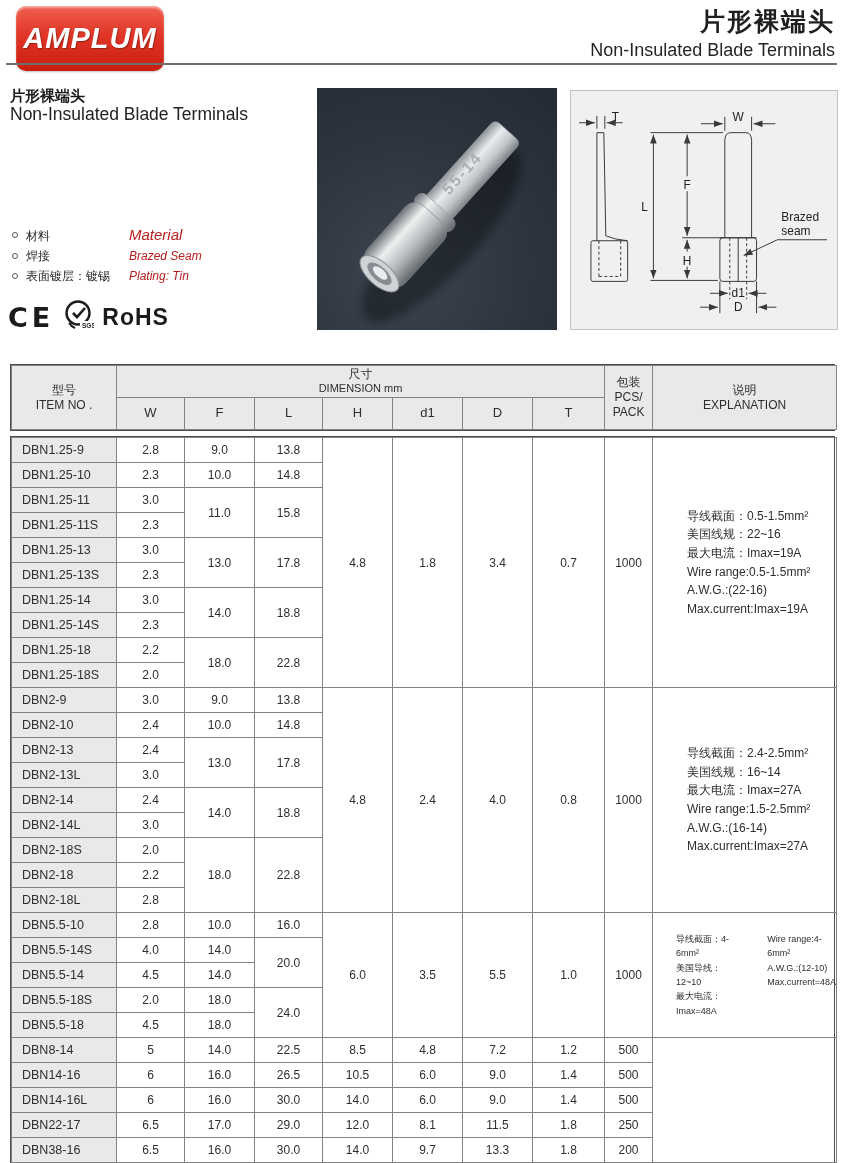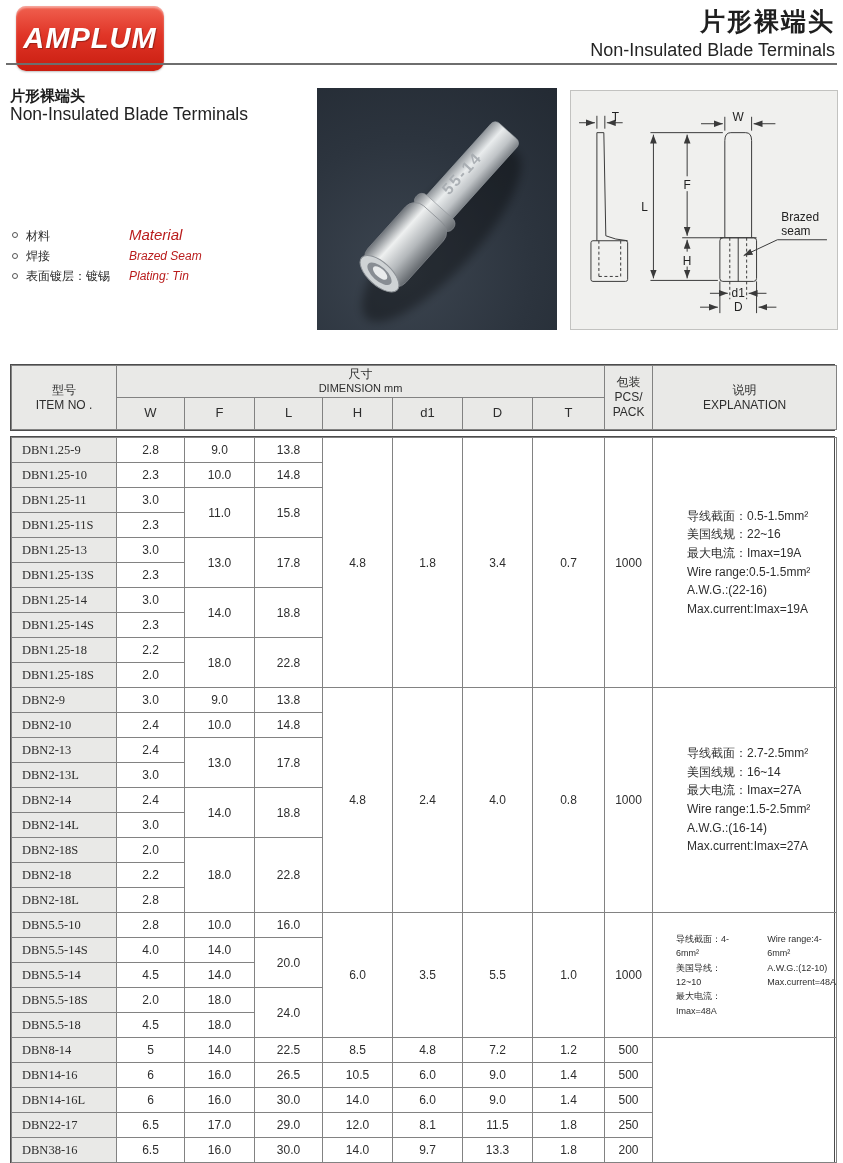--- a/index.html
+++ b/index.html
@@ -50,21 +50,21 @@
   td { border:1px solid #828282; text-align:center; vertical-align:middle;
        font-size:12px; color:#2e2e2e; overflow:hidden; }
   col.c-item {width:105px;} col.c-w{width:68px;} col.c-f{width:70px;} col.c-l{width:68px;}
   col.c-h{width:70px;} col.c-d1{width:70px;} col.c-d{width:70px;} col.c-t{width:72px;}
   col.c-p{width:48px;} col.c-e{width:184px;}
   .hd td { background:#e9e9e7; line-height:1.25; }
   .hd tr:nth-child(1) td{height:32px;} .hd tr:nth-child(2) td{height:32px;}
   .hd .sub { font-size:13px; }
   .hd .small { font-size:11px;text-align:center; }
   #spec-body tr { height:25px; }
-  #spec-body td.item { background:#e9e9e7; text-align:left; padding-left:10px; font-size:12.5px;font-family:Liberation Serif, serif; }
+  #spec-body td.item { background:#e9e9e7; text-align:left; padding-left:10px; font-size:12.5px; }
   #spec-body td.exp { text-align:left; vertical-align:middle;padding-left:16px; }
   .exp-lines { padding-left:18px; font-size:12px; line-height:1.55; }
   .exp-cols { display:flex; gap:22px; padding-left:7px; }
   .exp-cols > div { font-size:9px; line-height:1.6; }
 </style>
 </head>
 <body>
 
 <div class="page">
 
@@ -90,20 +90,33 @@
         <span class="mat-cn">焊接</span>
         <span class="mat-en">Brazed Seam</span>
       </div>
       <div class="mat-row">
         <span class="bullet"></span>
         <span class="mat-cn">表面镀层：镀锡</span>
         <span class="mat-en">Plating: Tin</span>
       </div>
     </div>
 
+  <div class="certs">
+    <span class="ce-mark">CE</span>
+    <span class="sgs-mark">
+      <svg width="30" height="32" viewBox="0 0 30 32">
+        <circle cx="14" cy="14" r="11.5" fill="none" stroke="#1b1b1b" stroke-width="2.4"></circle>
+        <path d="M9 14 l4 4 l8 -9" fill="none" stroke="#1b1b1b" stroke-width="2.6"></path>
+        <rect x="16" y="22" width="13" height="8" fill="#fff"></rect>
+        <text id="sgs-text" x="18" y="29" font-size="6.5" font-weight="bold" fill="#1b1b1b" font-family="Liberation Sans,sans-serif">SGS</text>
+        <path d="M5 24 a13 13 0 0 0 6 5" fill="none" stroke="#1b1b1b" stroke-width="2"></path>
+      </svg>
+    </span>
+    <span class="rohs-mark">RoHS</span>
+  </div>
 
   <div class="photo">
     <svg viewBox="0 0 240 242">
       <defs>
         <linearGradient id="blad" x1="0" y1="0" x2="1" y2="0">
           <stop offset="0" stop-color="#8f9499"></stop>
             <stop offset=".35" stop-color="#e9eced"></stop>
           <stop offset=".7" stop-color="#c0c4c7"></stop>
             <stop offset="1" stop-color="#7d8287"></stop>
         </linearGradient>
@@ -324,21 +337,21 @@
               <td>3.0</td>
               <td>9.0</td>
               <td>13.8</td>
               <td rowspan="9">4.8</td>
               <td rowspan="9">2.4</td>
               <td rowspan="9">4.0</td>
               <td rowspan="9">0.8</td>
               <td rowspan="9">1000</td>
               <td rowspan="9" class="exp">
                 <div class="exp-lines">
-                  <div>导线截面：2.7-2.5mm²</div>
+                  <div>导线截面：2.4-2.5mm²</div>
                   <div>美国线规：16~14</div>
                   <div>最大电流：Imax=27A</div>
                   <div>Wire range:1.5-2.5mm²</div>
                   <div>A.W.G.:(16-14)</div>
                   <div>Max.current:Imax=27A</div>
                 </div>
               </td>
             </tr>
             <tr>
               <td class="item">DBN2-10</td>

